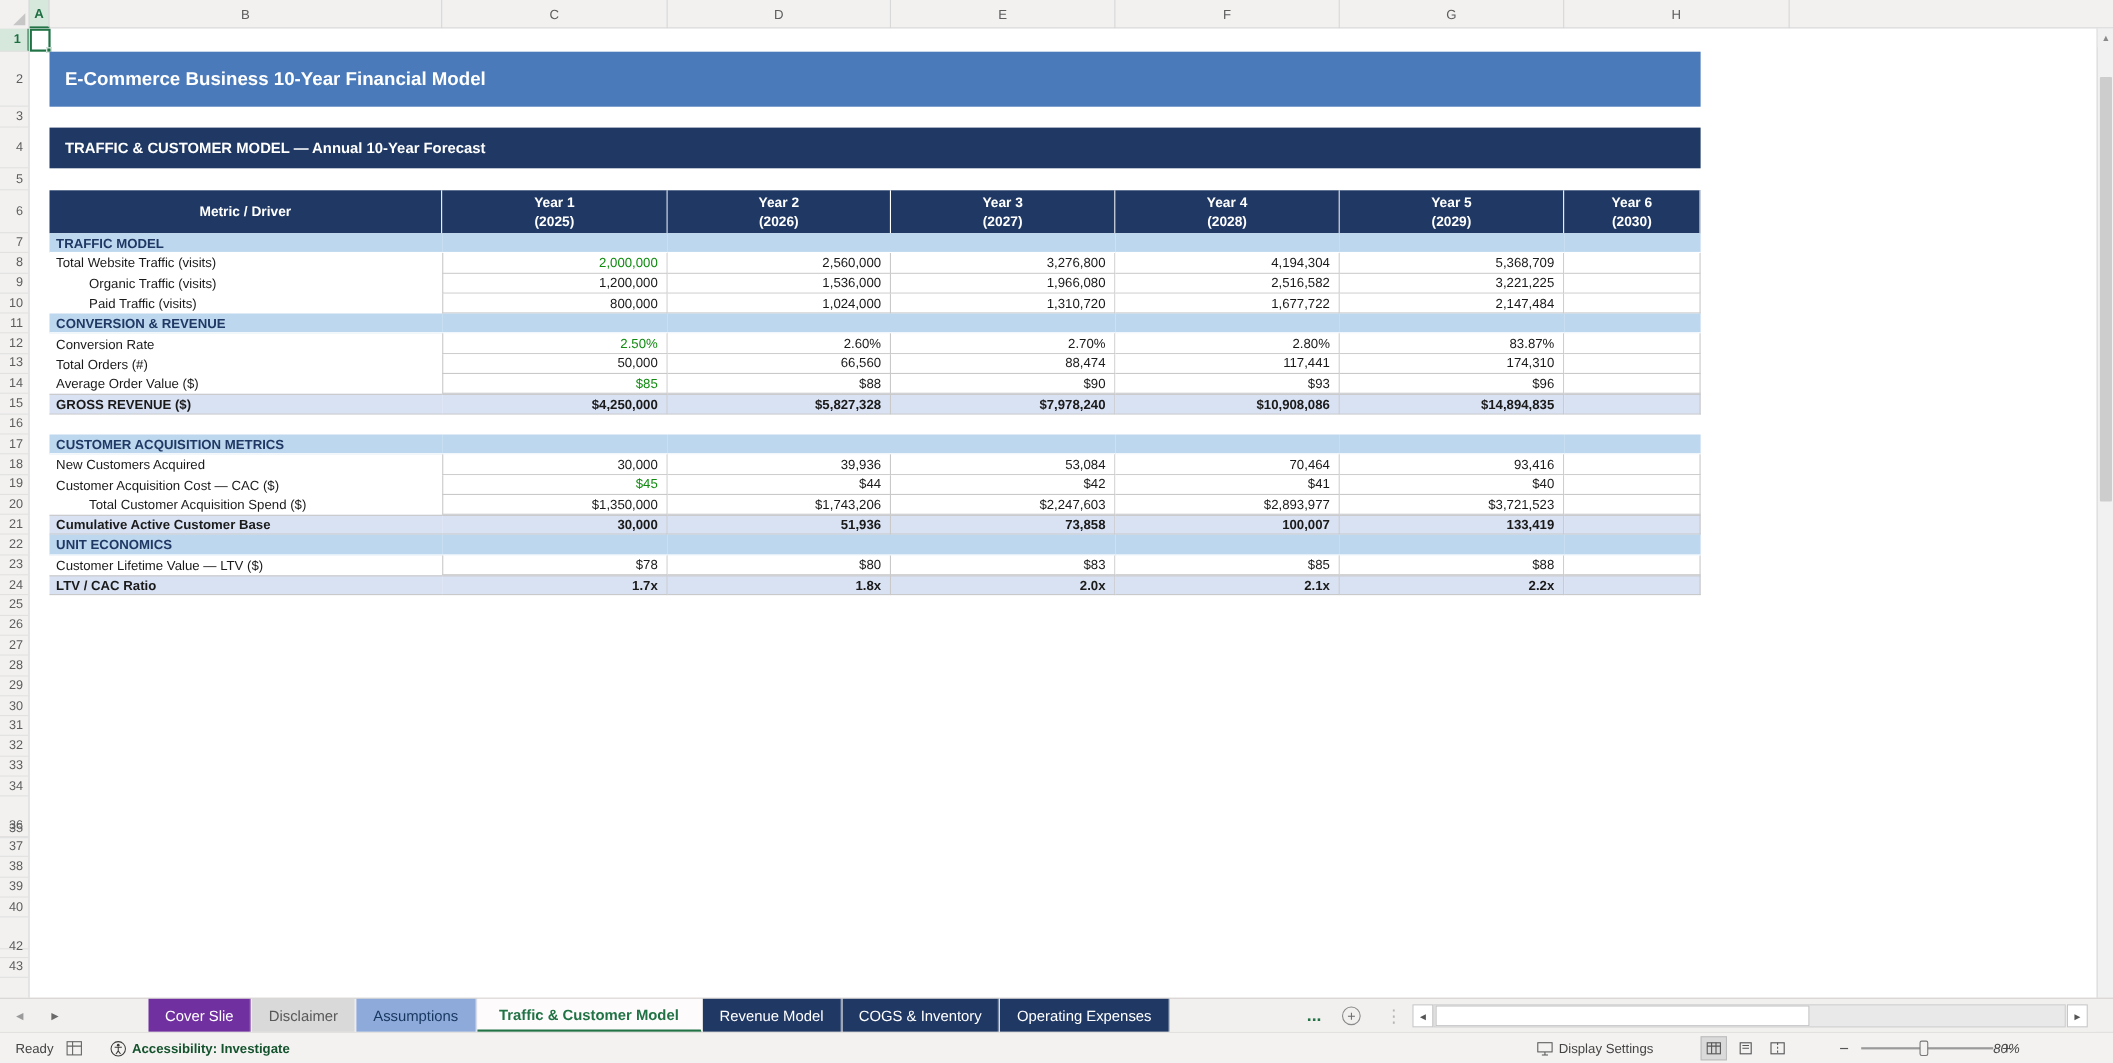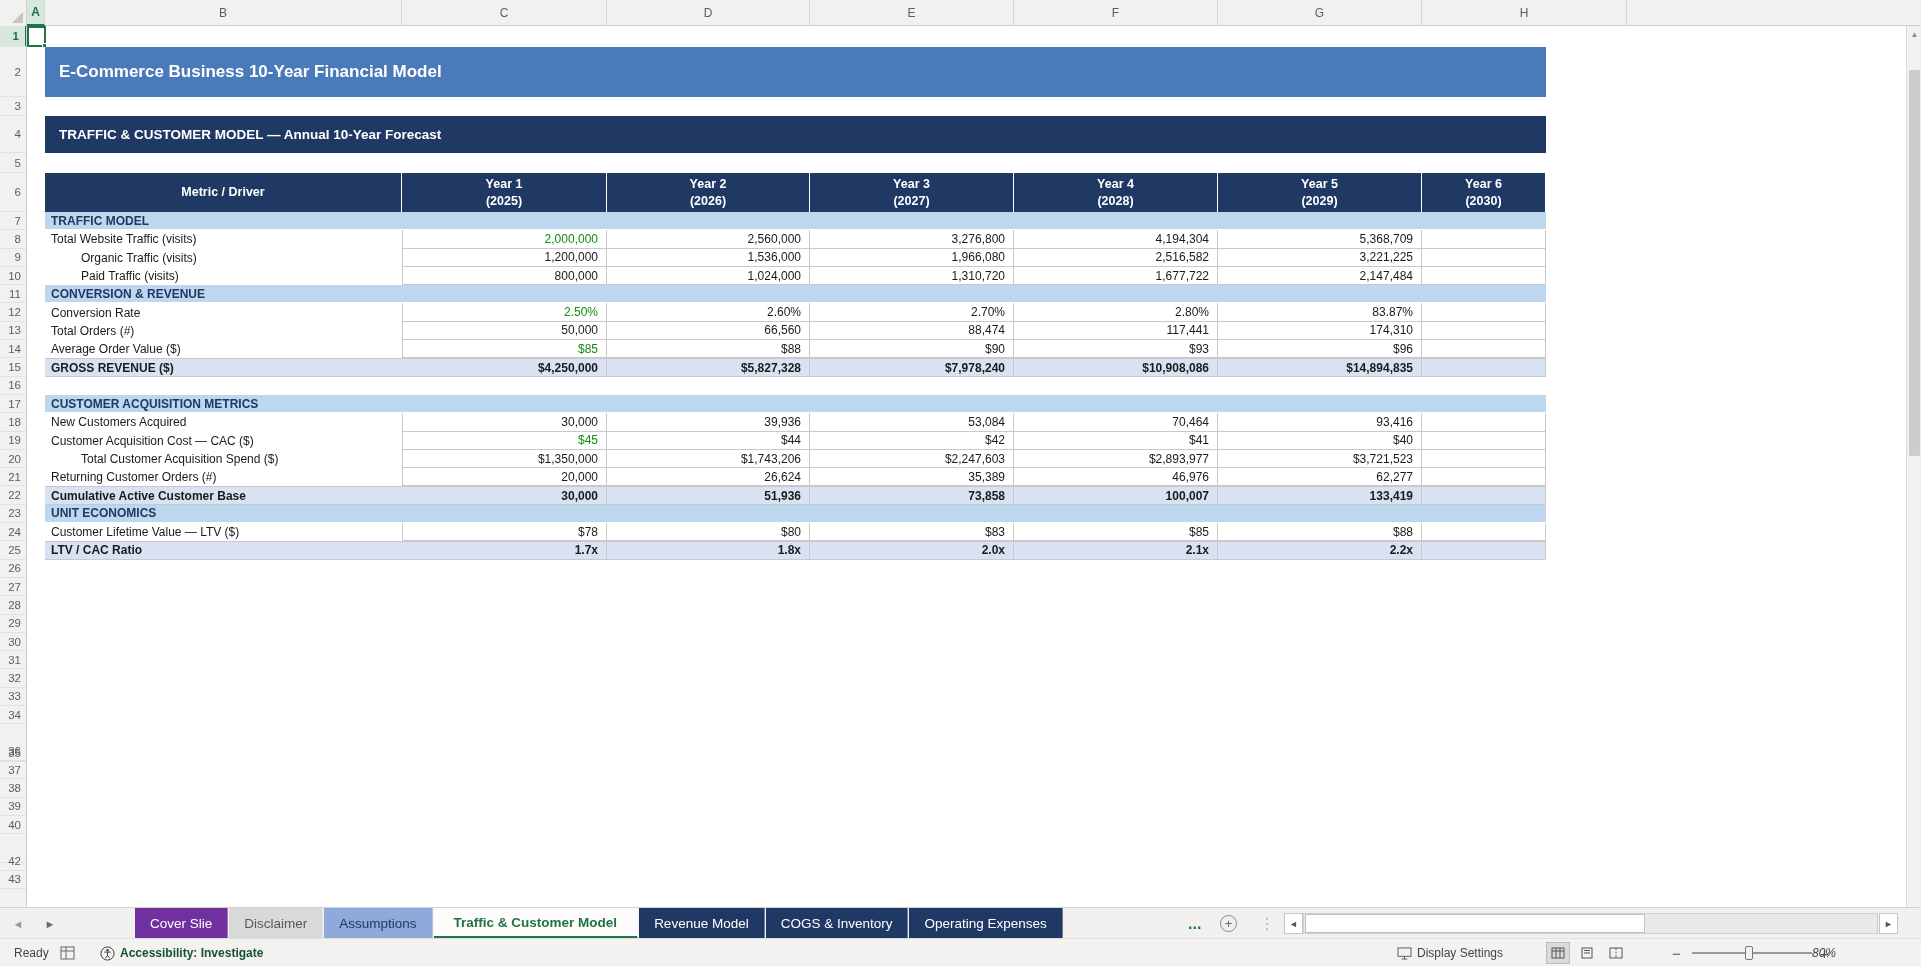--- a/index.html
+++ b/index.html
@@ -318,29 +318,20 @@
         </div>
         <div class="trow body-row row-data">
           <div class="cell lbl ind">Total Customer Acquisition Spend ($)</div>
           <div class="cell val first">$1,350,000</div>
           <div class="cell val">$1,743,206</div>
           <div class="cell val">$2,247,603</div>
           <div class="cell val">$2,893,977</div>
           <div class="cell val">$3,721,523</div>
           <div class="cell val"></div>
         </div>
-        <div class="trow body-row row-data">
-          <div class="cell lbl">Returning Customer Orders (#)</div>
-          <div class="cell val first">20,000</div>
-          <div class="cell val">26,624</div>
-          <div class="cell val">35,389</div>
-          <div class="cell val">46,976</div>
-          <div class="cell val">62,277</div>
-          <div class="cell val"></div>
-        </div>
         <div class="trow body-row row-sub">
           <div class="cell lbl">Cumulative Active Customer Base</div>
           <div class="cell val first">30,000</div>
           <div class="cell val">51,936</div>
           <div class="cell val">73,858</div>
           <div class="cell val">100,007</div>
           <div class="cell val">133,419</div>
           <div class="cell val"></div>
         </div>
         <div class="trow body-row row-section">

